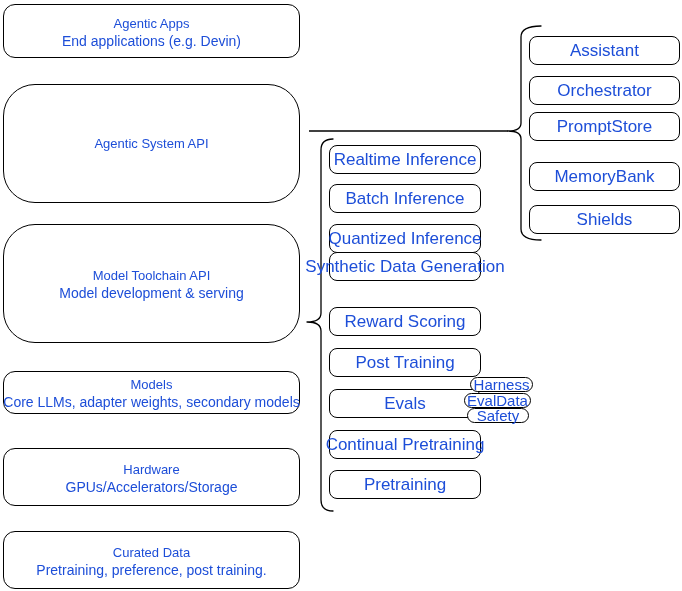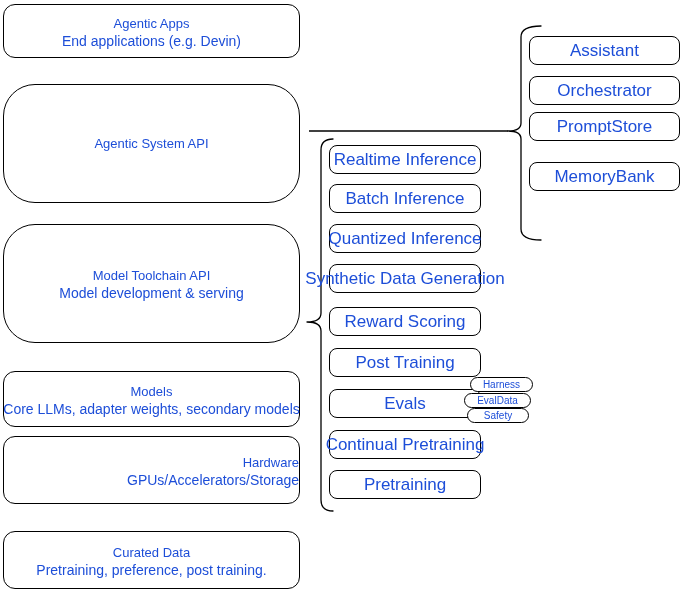--- a/index.html
+++ b/index.html
@@ -62,21 +62,21 @@
     height: 29px;
   }
   .right {
     left: 529px;
     width: 151px;
     height: 29px;
   }
   .pill {
     border-radius: 8px;
     height: 15px;
-    font-size: 10px;
+    font-size: 15px;
     line-height: 12px;
     white-space: nowrap;
     z-index: 3;
   }
 </style>
 </head>
 <body>
 
 <div id="canvas">
 
@@ -93,45 +93,45 @@
 
   <div class="shape layer r27" style="top:84px;height:119px;">
     <span class="title">Agentic System API</span>
   </div>
 
   <div class="shape layer r27" style="top:224px;height:119px;">
     <span class="title">Model Toolchain API</span>
     <span class="subtitle">Model development &amp; serving</span>
   </div>
 
-  <div class="shape layer r12" style="top:371px;height:56px;">
+  <div class="shape layer r12" style="top:371px;height:43px;">
     <span class="title">Models</span>
     <span class="subtitle">Core LLMs, adapter weights, secondary models</span>
   </div>
 
-  <div class="shape layer r12" style="top:436px;height:68px;align-items:flex-end;">
+  <div class="shape layer r12" style="top:448px;height:58px;">
     <span class="title">Hardware</span>
     <span class="subtitle">GPUs/Accelerators/Storage</span>
   </div>
 
   <div class="shape node mid" style="top:145px;">
     <span>Realtime Inference</span>
   </div>
 
   <div class="shape layer r12" style="top:531px;height:58px;">
     <span class="title">Curated Data</span>
     <span class="subtitle">Pretraining, preference, post training.</span>
   </div>
   <div class="shape node mid" style="top:184px;">
     <span>Batch Inference</span>
   </div>
   <div class="shape node mid" style="top:224px;">
     <span>Quantized Inference</span>
   </div>
-  <div class="shape node mid" style="top:264px;">
+  <div class="shape node mid" style="top:252px;">
     <span>Synthetic Data Generation</span>
   </div>
   <div class="shape node mid" style="top:348px;">
     <span>Post Training</span>
   </div>
   <div class="shape node mid" style="top:307px;">
     <span>Reward Scoring</span>
   </div>
   <div class="shape node mid" style="top:389px;">
     <span>Evals</span>
@@ -158,14 +158,17 @@
   </div>
   <div class="shape node right" style="top:76px;">
     <span>Orchestrator</span>
   </div>
   <div class="shape node right" style="top:112px;">
     <span>PromptStore</span>
   </div>
   <div class="shape node right" style="top:162px;">
     <span>MemoryBank</span>
   </div>
+  <div class="shape node right" style="top:205px;">
+    <span>Shields</span>
+  </div>
 
 </div>
 
 </body></html>

